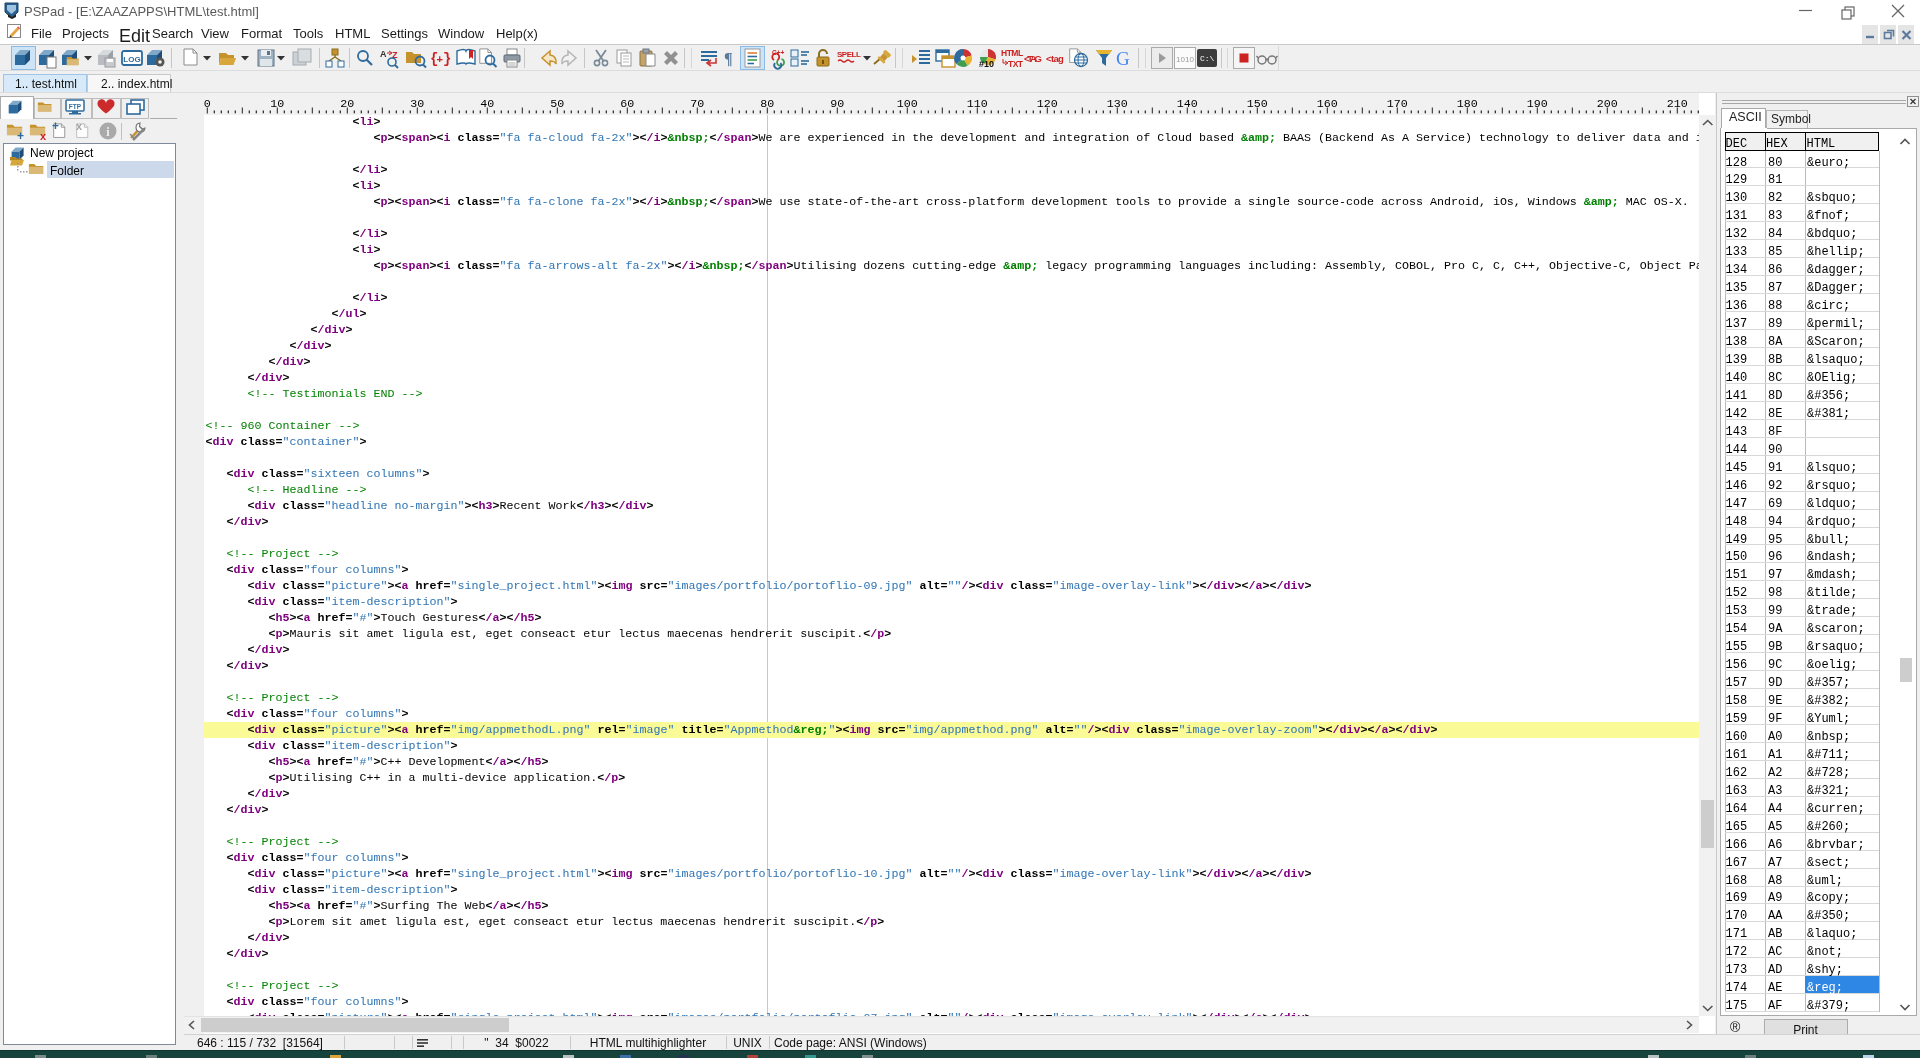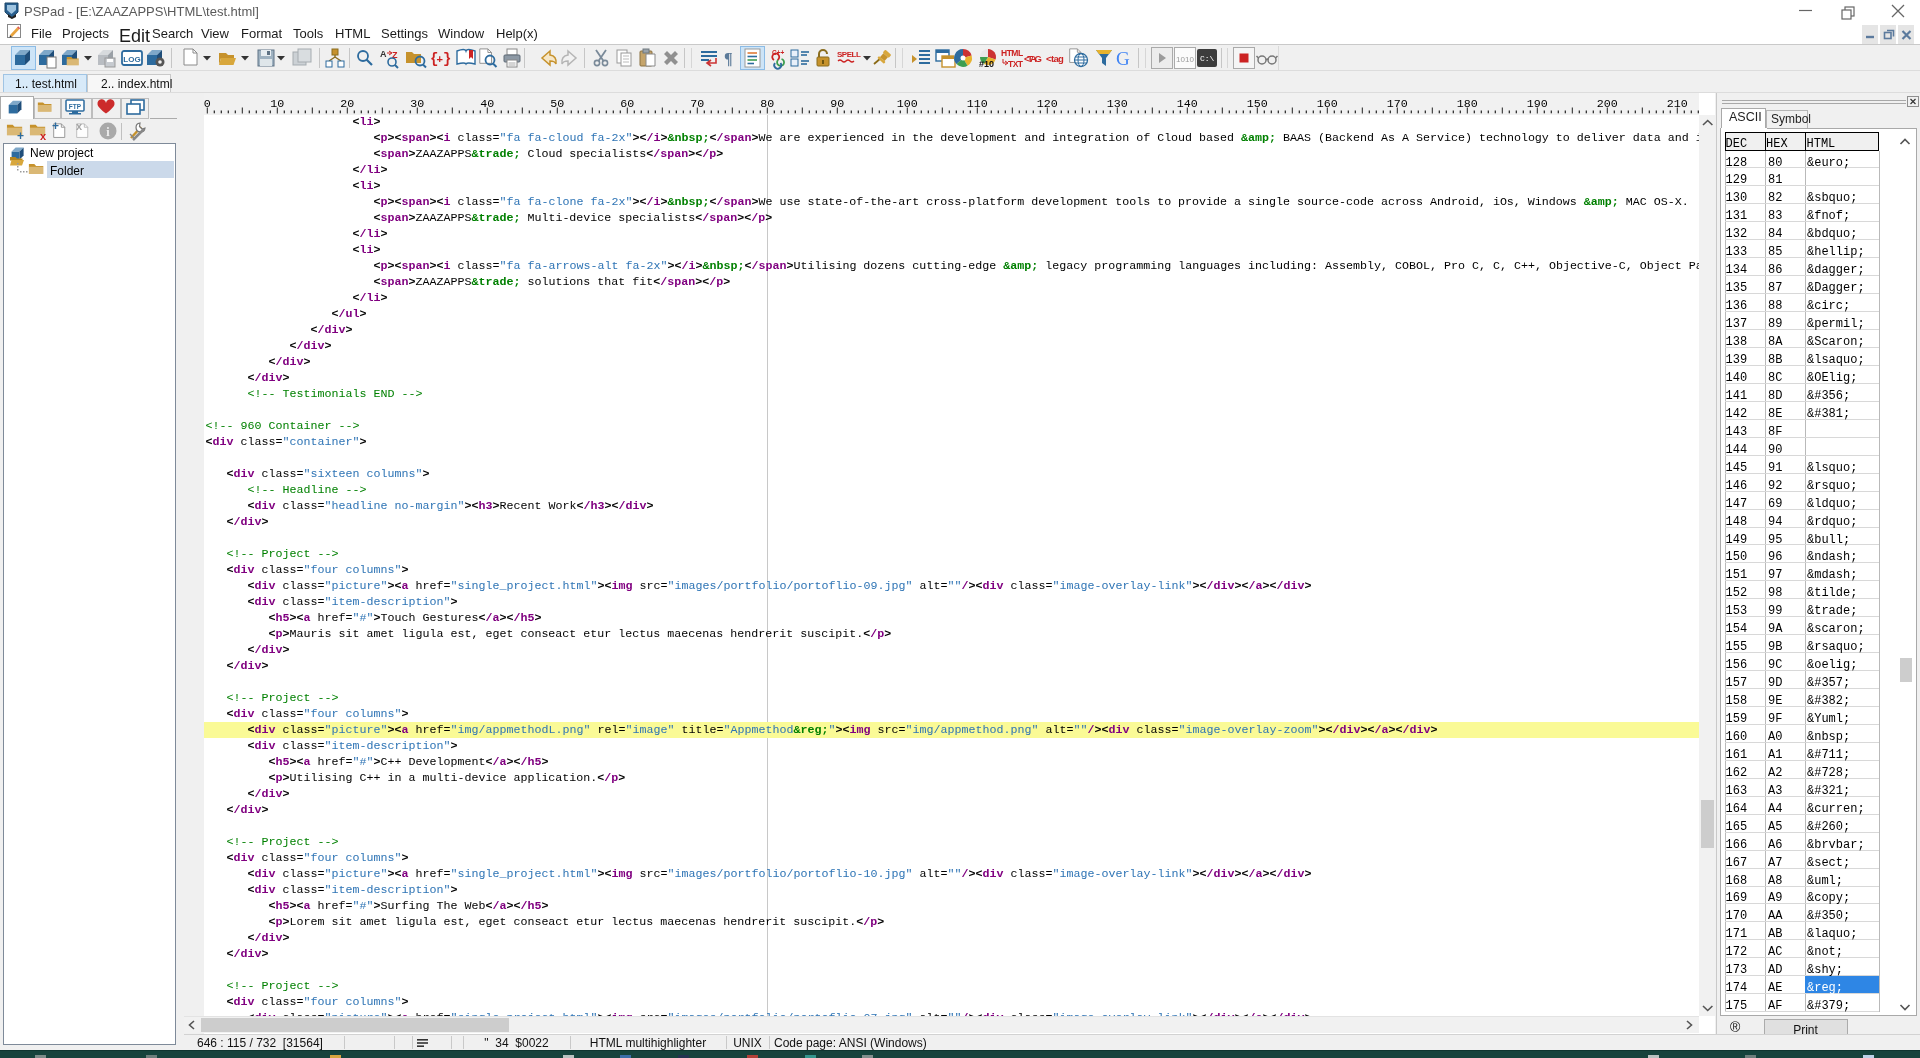--- a/index.html
+++ b/index.html
@@ -1,21 +1,21 @@
 <!DOCTYPE html>
 <html><head><meta charset="utf-8"><style>
 
 *{margin:0;padding:0;box-sizing:border-box}
 html,body{width:1920px;height:1058px;overflow:hidden;background:#fff;
  font-family:"Liberation Sans",sans-serif;}
 .abs{position:absolute}
 .mono{font-family:"Liberation Mono",monospace;font-size:11.665px;line-height:16px;white-space:pre}
 .b{color:#000;font-weight:bold}
 .t{color:#800080;font-weight:bold}
-.a{color:#000;font-weight:normal}
+.a{color:#000;font-weight:bold}
 .s{color:#2E74B5}
 .e{color:#008000;font-weight:bold}
 .c{color:#008000}
 .codeline{position:absolute;left:0;height:16px;font-family:"Liberation Mono",monospace;
  font-size:11.665px;line-height:16px;white-space:pre;color:#000}
 .cell{position:absolute;font-family:"Liberation Mono",monospace;font-size:12px;line-height:14px;white-space:pre;color:#000}
 .ui{position:absolute;font-size:12px;color:#111;white-space:pre}
 svg{position:absolute;overflow:visible}
 </style></head><body>
 <div class="abs" style="left:0;top:0;width:1920px;height:22px;background:#fff"></div>
@@ -702,29 +702,26 @@
 <div class="abs mono" style="left:1386.8px;top:96px;color:#000">170</div>
 <div class="abs mono" style="left:1456.8px;top:96px;color:#000">180</div>
 <div class="abs mono" style="left:1526.8px;top:96px;color:#000">190</div>
 <div class="abs mono" style="left:1596.8px;top:96px;color:#000">200</div>
 <div class="abs mono" style="left:1666.8px;top:96px;color:#000">210</div>
 <div class="abs" style="left:766.5px;top:114.5px;width:1px;height:901px;background:#c8c8c8"></div>
 <div class="abs" style="left:204px;top:722px;width:1494.5px;height:16px;background:#fafa96"></div>
 <div class="abs" style="left:204px;top:93px;width:1494.5px;height:923px;overflow:hidden">
 <div class="codeline" style="left:1.6px;top:21px">                     <span class="b">&lt;</span><span class="t">li</span><span class="b">&gt;</span></div>
 <div class="codeline" style="left:1.6px;top:37px">                        <span class="b">&lt;</span><span class="t">p</span><span class="b">&gt;</span><span class="b">&lt;</span><span class="t">span</span><span class="b">&gt;</span><span class="b">&lt;</span><span class="t">i</span> <span class="a">class=</span><span class="s">"</span><span class="s">f</span><span class="s">a</span><span class="s"> </span><span class="s">f</span><span class="s">a</span><span class="s">-</span><span class="s">c</span><span class="s">l</span><span class="s">o</span><span class="s">u</span><span class="s">d</span><span class="s"> </span><span class="s">f</span><span class="s">a</span><span class="s">-</span><span class="s">2</span><span class="s">x</span><span class="s">"</span><span class="b">&gt;</span><span class="b">&lt;</span><span class="t">/i</span><span class="b">&gt;</span><span class="e">&amp;nbsp;</span><span class="b">&lt;</span><span class="t">/span</span><span class="b">&gt;</span>We are experienced in the development and integration of Cloud based <span class="e">&amp;amp;</span> BAAS (Backend As A Service) technology to deliver data and integrate systems.</div>
-<div class="codeline" style="left:1.6px;top:53px">                        <span class="b">&lt;</span><span class="t">span</span><span class="b">&gt;</span>ZAAZAPPS<span class="e">&amp;trade;</span> Cloud specialists<span class="b">&lt;</span><span class="t">/span</span><span class="b">&gt;</span><span class="b">&lt;</span><span class="t">/p</span><span class="b">&gt;</span></div>
 <div class="codeline" style="left:1.6px;top:69px">                     <span class="b">&lt;</span><span class="t">/li</span><span class="b">&gt;</span></div>
 <div class="codeline" style="left:1.6px;top:85px">                     <span class="b">&lt;</span><span class="t">li</span><span class="b">&gt;</span></div>
 <div class="codeline" style="left:1.6px;top:101px">                        <span class="b">&lt;</span><span class="t">p</span><span class="b">&gt;</span><span class="b">&lt;</span><span class="t">span</span><span class="b">&gt;</span><span class="b">&lt;</span><span class="t">i</span> <span class="a">class=</span><span class="s">"</span><span class="s">f</span><span class="s">a</span><span class="s"> </span><span class="s">f</span><span class="s">a</span><span class="s">-</span><span class="s">c</span><span class="s">l</span><span class="s">o</span><span class="s">n</span><span class="s">e</span><span class="s"> </span><span class="s">f</span><span class="s">a</span><span class="s">-</span><span class="s">2</span><span class="s">x</span><span class="s">"</span><span class="b">&gt;</span><span class="b">&lt;</span><span class="t">/i</span><span class="b">&gt;</span><span class="e">&amp;nbsp;</span><span class="b">&lt;</span><span class="t">/span</span><span class="b">&gt;</span>We use state-of-the-art cross-platform development tools to provide a single source-code across Android, iOs, Windows <span class="e">&amp;amp;</span> MAC OS-X.</div>
-<div class="codeline" style="left:1.6px;top:117px">                        <span class="b">&lt;</span><span class="t">span</span><span class="b">&gt;</span>ZAAZAPPS<span class="e">&amp;trade;</span> Multi-device specialists<span class="b">&lt;</span><span class="t">/span</span><span class="b">&gt;</span><span class="b">&lt;</span><span class="t">/p</span><span class="b">&gt;</span></div>
 <div class="codeline" style="left:1.6px;top:133px">                     <span class="b">&lt;</span><span class="t">/li</span><span class="b">&gt;</span></div>
 <div class="codeline" style="left:1.6px;top:149px">                     <span class="b">&lt;</span><span class="t">li</span><span class="b">&gt;</span></div>
 <div class="codeline" style="left:1.6px;top:165px">                        <span class="b">&lt;</span><span class="t">p</span><span class="b">&gt;</span><span class="b">&lt;</span><span class="t">span</span><span class="b">&gt;</span><span class="b">&lt;</span><span class="t">i</span> <span class="a">class=</span><span class="s">"</span><span class="s">f</span><span class="s">a</span><span class="s"> </span><span class="s">f</span><span class="s">a</span><span class="s">-</span><span class="s">a</span><span class="s">r</span><span class="s">r</span><span class="s">o</span><span class="s">w</span><span class="s">s</span><span class="s">-</span><span class="s">a</span><span class="s">l</span><span class="s">t</span><span class="s"> </span><span class="s">f</span><span class="s">a</span><span class="s">-</span><span class="s">2</span><span class="s">x</span><span class="s">"</span><span class="b">&gt;</span><span class="b">&lt;</span><span class="t">/i</span><span class="b">&gt;</span><span class="e">&amp;nbsp;</span><span class="b">&lt;</span><span class="t">/span</span><span class="b">&gt;</span>Utilising dozens cutting-edge <span class="e">&amp;amp;</span> legacy programming languages including: Assembly, COBOL, Pro C, C, C++, Objective-C, Object Pascal.</div>
-<div class="codeline" style="left:1.6px;top:181px">                        <span class="b">&lt;</span><span class="t">span</span><span class="b">&gt;</span>ZAAZAPPS<span class="e">&amp;trade;</span> solutions that fit<span class="b">&lt;</span><span class="t">/span</span><span class="b">&gt;</span><span class="b">&lt;</span><span class="t">/p</span><span class="b">&gt;</span></div>
 <div class="codeline" style="left:1.6px;top:197px">                     <span class="b">&lt;</span><span class="t">/li</span><span class="b">&gt;</span></div>
 <div class="codeline" style="left:1.6px;top:213px">                  <span class="b">&lt;</span><span class="t">/ul</span><span class="b">&gt;</span></div>
 <div class="codeline" style="left:1.6px;top:229px">               <span class="b">&lt;</span><span class="t">/div</span><span class="b">&gt;</span></div>
 <div class="codeline" style="left:1.6px;top:245px">            <span class="b">&lt;</span><span class="t">/div</span><span class="b">&gt;</span></div>
 <div class="codeline" style="left:1.6px;top:261px">         <span class="b">&lt;</span><span class="t">/div</span><span class="b">&gt;</span></div>
 <div class="codeline" style="left:1.6px;top:277px">      <span class="b">&lt;</span><span class="t">/div</span><span class="b">&gt;</span></div>
 <div class="codeline" style="left:1.6px;top:293px"><span class="c">      &lt;!-- Testimonials END --&gt;</span></div>
 <div class="codeline" style="left:1.6px;top:325px"><span class="c">&lt;!-- 960 Container --&gt;</span></div>
 <div class="codeline" style="left:1.6px;top:341px"><span class="b">&lt;</span><span class="t">div</span> <span class="a">class=</span><span class="s">"</span><span class="s">c</span><span class="s">o</span><span class="s">n</span><span class="s">t</span><span class="s">a</span><span class="s">i</span><span class="s">n</span><span class="s">e</span><span class="s">r</span><span class="s">"</span><span class="b">&gt;</span></div>
 <div class="codeline" style="left:1.6px;top:373px">   <span class="b">&lt;</span><span class="t">div</span> <span class="a">class=</span><span class="s">"</span><span class="s">s</span><span class="s">i</span><span class="s">x</span><span class="s">t</span><span class="s">e</span><span class="s">e</span><span class="s">n</span><span class="s"> </span><span class="s">c</span><span class="s">o</span><span class="s">l</span><span class="s">u</span><span class="s">m</span><span class="s">n</span><span class="s">s</span><span class="s">"</span><span class="b">&gt;</span></div>

